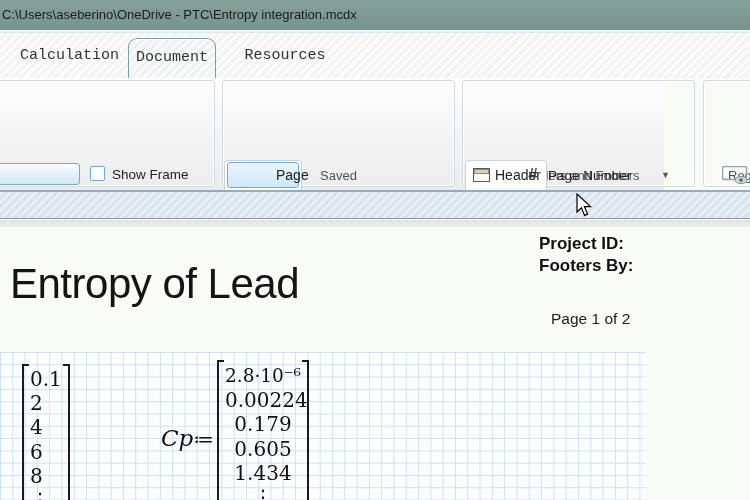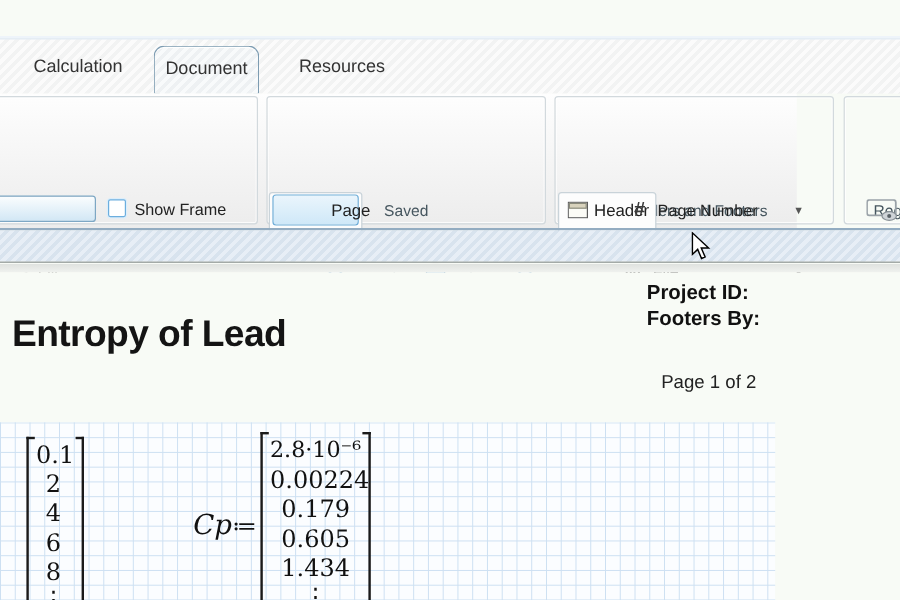--- a/index.html
+++ b/index.html
@@ -9,21 +9,21 @@
 
   
   .titlebar { position:absolute; left:0; top:0; width:750px; height:30px;
     background:linear-gradient(#86a09a,#78948e); color:#161d1b; font-size:13px;
     line-height:30px; padding-left:2px; white-space:nowrap; }
   .titlebar-gap { position:absolute; left:0; top:30px; width:750px; height:3px;
     background:#eef4fa; border-bottom:1px solid #dfe8f0; }
 
   
   .tabstrip { position:absolute; left:0; top:33px; width:750px; height:45px;
-    background:repeating-linear-gradient(135deg,#fbfbfb 0 3px,#f2f3f3 3px 6px); }
+    background:repeating-linear-gradient(135deg,#fbfbfb 0 3px,#f2f3f3 3px 6px);font-family:Liberation Mono, monospace; }
   .tab { position:absolute; top:0; height:45px; line-height:45px; font-size:15px;
     color:#333; text-align:center; cursor:default; }
   .tab-calculation { left:20px; width:90px; }
   .tab-resources { left:240px; width:90px; }
   .tab-active { left:128px; width:88px; top:5px; height:40px; line-height:38px;
     background:repeating-linear-gradient(135deg,#f8fafb 0 3px,#eef1f3 3px 6px);
     border:1px solid #7d9cb2; border-bottom:none; border-radius:9px 9px 0 0;
     box-shadow:0 1px 0 #fff inset; }
 
   
@@ -78,54 +78,57 @@
   .ribbon-sep { position:absolute; left:0; top:190px; width:750px; height:2px; background:#93accl; background:#93acc1; }
   .band { position:absolute; left:0; top:192px; width:750px; height:27px;
     background:repeating-linear-gradient(135deg,#e7eef6 0 3px,#d8e3ee 3px 6px);
     border-bottom:1px solid #8e9693; }
   .band-bottom { position:absolute; left:0; top:220px; width:750px; height:7px;
     background:linear-gradient(#dfe2df,#f0f2ef); }
   .cursor { position:absolute; left:576px; top:193px; }
 
   
   .doc { position:absolute; left:0; top:227px; width:750px; height:273px; background:#f8fbf6; }
-  .doc-title { position:absolute; left:10px; top:33px; font-size:31px; font-weight:bold;
+  .doc-title { position:absolute; left:10px; top:33px; font-size:42px; font-weight:normal;
     color:#141414; letter-spacing:-.5px; }
   .doc-meta { position:absolute; left:539px; top:6px; font-size:17px; font-weight:bold;
     color:#111; line-height:21.5px; }
   .page-indicator { position:absolute; left:551px; top:83px; font-size:15.5px; color:#222; }
 
   .grid-area { position:absolute; left:0; top:125px; width:646px; height:148px;
     background-color:#fbfdff;
     background-image:linear-gradient(to right,#cde0f2 1px,transparent 1px),
                      linear-gradient(to bottom,#cde0f2 1px,transparent 1px);
     background-size:12.3px 12.3px; }
 
   .math { font-family:"DejaVu Serif", serif; color:#111; }
   .matrix { position:absolute; }
   .brk { position:absolute; top:0; bottom:0; width:7px; }
   .brk-l { left:0; border-left:2px solid #1a1a1a; border-top:2px solid #1a1a1a; border-bottom:2px solid #1a1a1a; }
   .brk-r { right:0; border-right:2px solid #1a1a1a; border-top:2px solid #1a1a1a; border-bottom:2px solid #1a1a1a; }
   .mrow { line-height:24.2px; font-size:20px; }
-  .m1 .mrow { text-align:center; padding-right:5px; }
+  .m1 .mrow { text-align:left; padding-right:5px; }
   .m2 .mrow { text-align:center; }
   .cp-def { position:absolute; left:148px; top:198px; font-size:23px;padding-left:13px; }
   .cp-name { font-style:italic; }
   .cp-assign { font-size:20px; }
 
   .annotation { position:absolute; left:413px; top:135px; width:240px;
     font-family:"DejaVu Sans", sans-serif; color:#13139b; font-size:16.5px; line-height:23px; }
   .ann-title { font-weight:bold; font-size:17px; margin-bottom:3px; }
   .ann-gap { margin-top:8px; line-height:25px; }
 </style>
 </head>
 <body>
 
 <div id="app">
 
+  <div class="titlebar">
+    <span>C:\Users\aseberino\OneDrive - PTC\Entropy integration.mcdx</span>
+  </div>
   <div class="titlebar-gap"></div>
 
   <div class="tabstrip">
     <div class="tab tab-calculation">Calculation</div>
     <div class="tab tab-active">Document</div>
     <div class="tab tab-resources">Resources</div>
   </div>
 
   <div class="ribbon">
 

